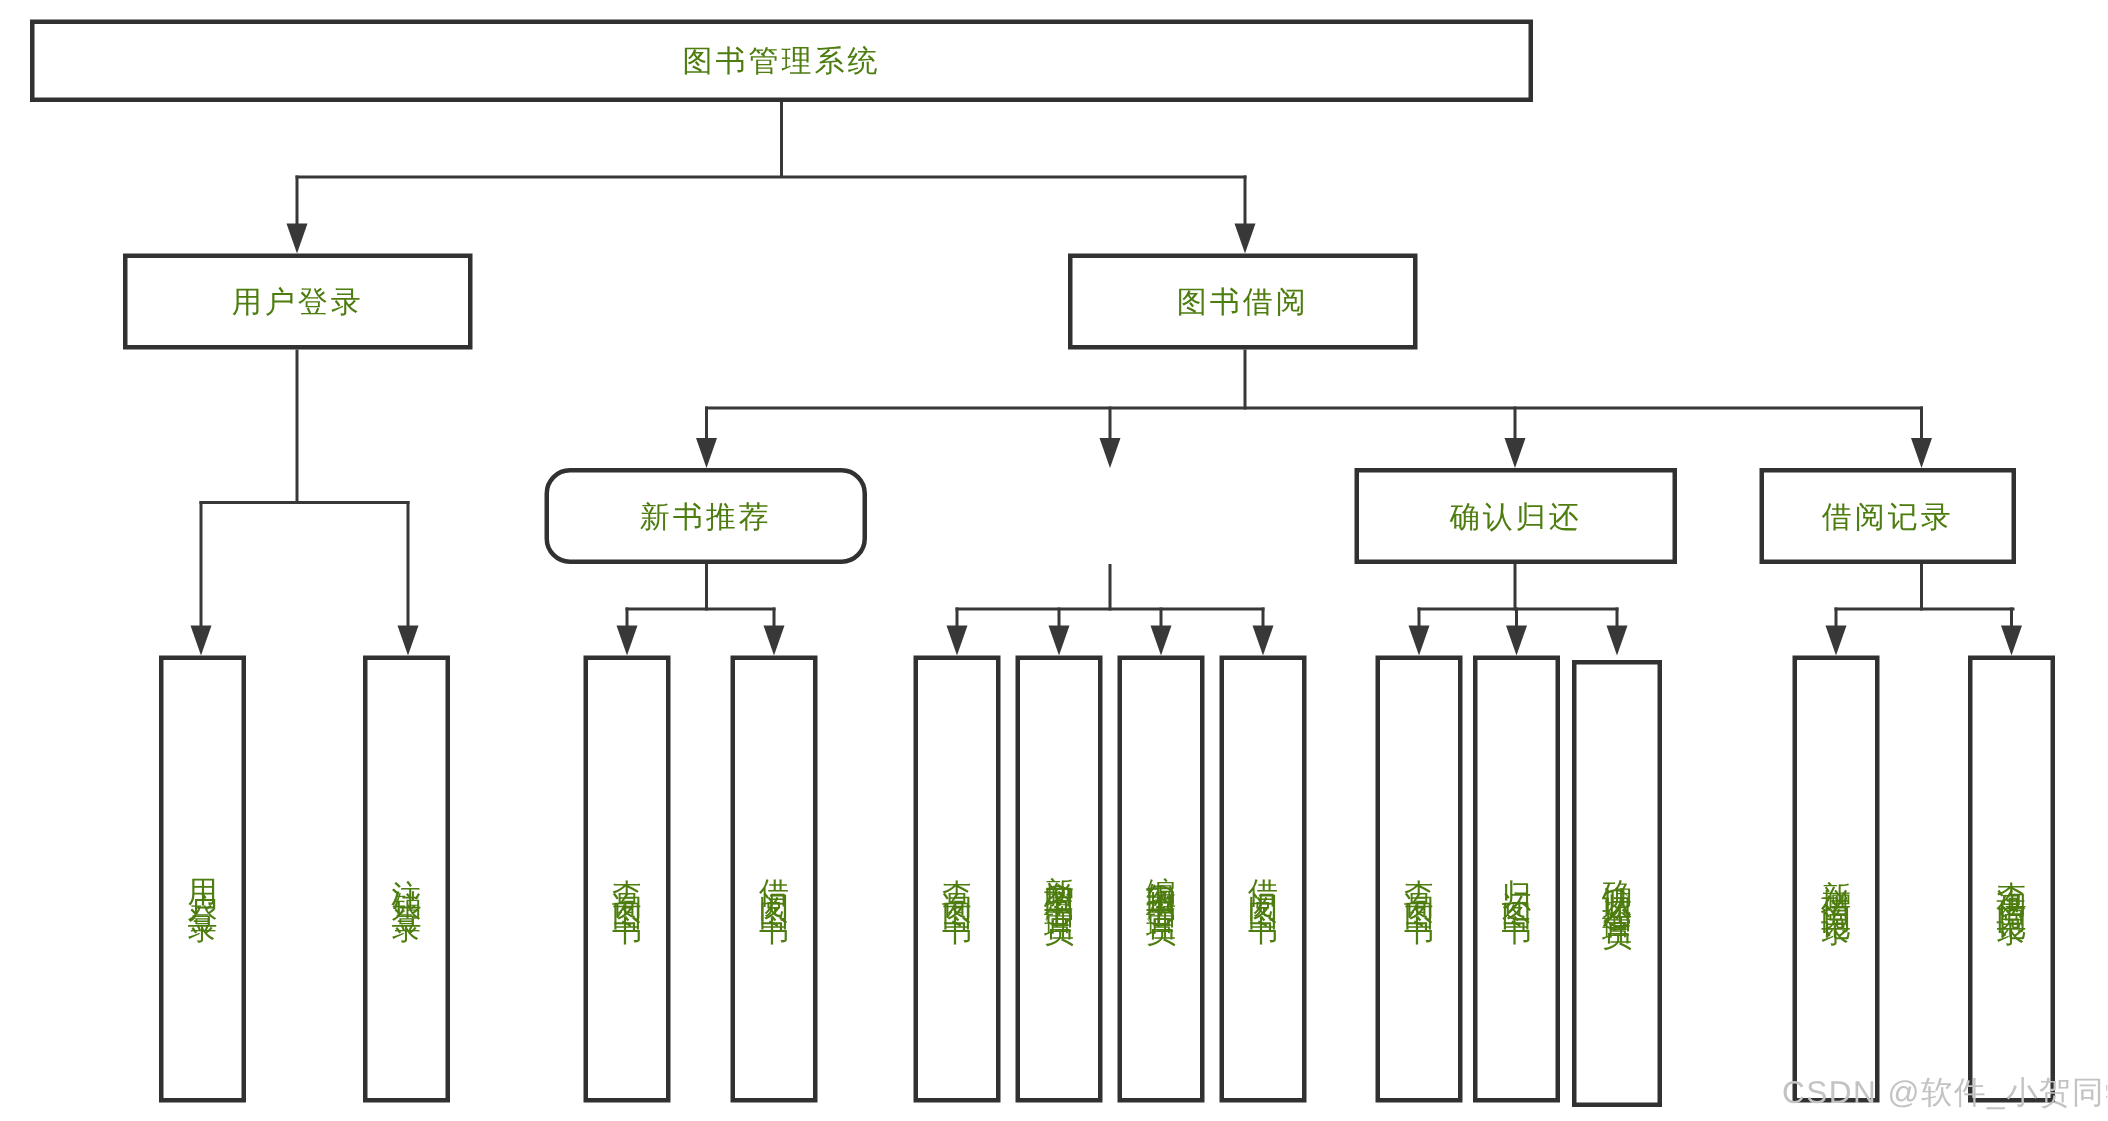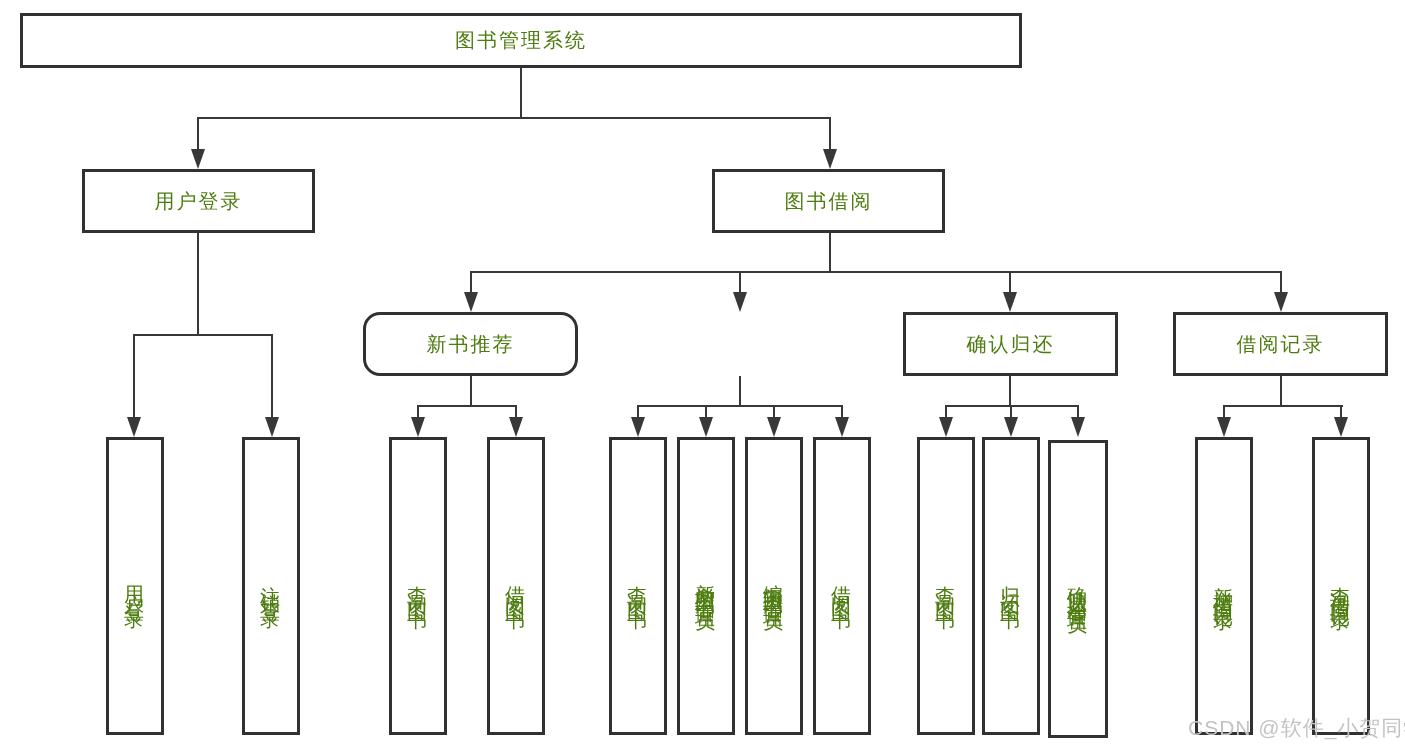--- a/index.html
+++ b/index.html
@@ -57,21 +57,21 @@
   <div class="arrow" style="left:464px;top:292px;"></div>
   <div class="vline" style="left:739px;top:271px;width:2px;height:23px;"></div>
   <div class="arrow" style="left:733px;top:292px;"></div>
   <div class="vline" style="left:1009px;top:271px;width:2px;height:23px;"></div>
   <div class="arrow" style="left:1003px;top:292px;"></div>
   <div class="vline" style="left:1280px;top:271px;width:2px;height:23px;"></div>
   <div class="arrow" style="left:1274px;top:292px;"></div>
 
   <div class="box" style="left:363px;top:312px;width:215px;height:64px;border-radius:17px;">新书推荐</div>
   <div class="box" style="left:903px;top:312px;width:215px;height:64px;">确认归还</div>
-  <div class="box" style="left:1173px;top:312px;width:215px;height:64px;">借阅记录</div>
+  <div class="box" style="left:1173px;top:312px;width:171px;height:64px;">借阅记录</div>
 
   <div class="vline" style="left:470px;top:376px;width:2px;height:31px;"></div>
   <div class="hline" style="left:417px;top:405px;width:100px;height:2px;"></div>
   <div class="vline" style="left:417px;top:405px;width:2px;height:14px;"></div>
   <div class="arrow" style="left:411px;top:417px;"></div>
   <div class="vline" style="left:515px;top:405px;width:2px;height:14px;"></div>
   <div class="arrow" style="left:509px;top:417px;"></div>
 
   <div class="vline" style="left:739px;top:376px;width:2px;height:31px;"></div>
   <div class="hline" style="left:637px;top:405px;width:206px;height:2px;"></div>

